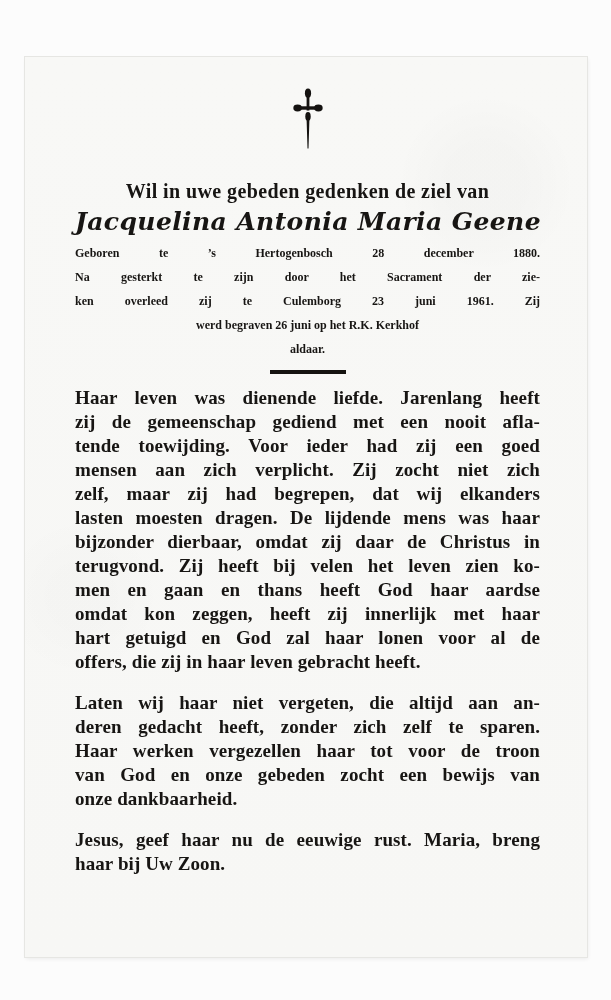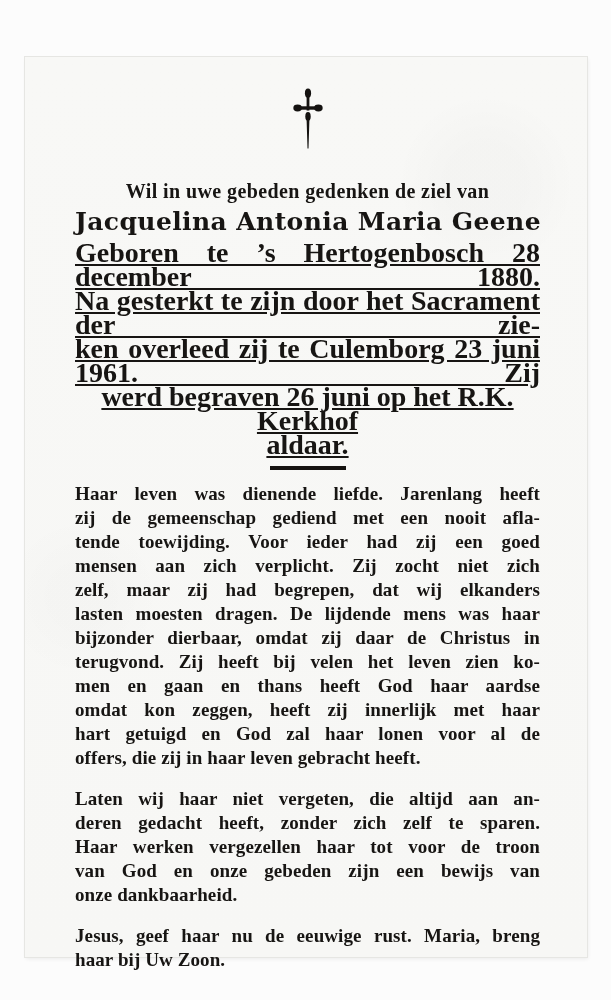--- a/index.html
+++ b/index.html
@@ -47,22 +47,23 @@
   }
   .name {
     margin-top: 4px;
     font-family: "DejaVu Serif", "Liberation Serif", serif;
     font-size: 25px;
     line-height: 30px;
     font-weight: 700;
     text-align: center;
     letter-spacing: 0.4px;
     white-space: nowrap;
+    font-style: italic;
   }
-  .vitals { font-size: 28px; line-height: 24px; font-weight: 700; text-decoration: underline; }
+  .vitals { font-size: 12px; line-height: 24px; font-weight: 700; }
   .vitals.justify-all { margin-top: 4px; }
   .tline { min-height: 24px; }
   .justify-all .tline { text-align: justify; text-align-last: justify; white-space: normal; }
   .center-lines .tline { text-align: center; }
   .divider {
     width: 76px;
     height: 4px;
     margin: 9px auto 0;
     background: #151310;
   }
@@ -124,21 +125,21 @@
         <div class="tline">men en gaan en thans heeft God haar aardse</div>
         <div class="tline">omdat kon zeggen, heeft zij innerlijk met haar</div>
         <div class="tline">hart getuigd en God zal haar lonen voor al de</div>
         <div class="tline">offers, die zij in haar leven gebracht heeft.</div>
       </div>
 
     <div class="para justified">
         <div class="tline">Laten wij haar niet vergeten, die altijd aan an-</div>
         <div class="tline">deren gedacht heeft, zonder zich zelf te sparen.</div>
         <div class="tline">Haar werken vergezellen haar tot voor de troon</div>
-        <div class="tline">van God en onze gebeden zijn een bewijs van</div>
+        <div class="tline">van God en onze gebeden zocht een bewijs van</div>
         <div class="tline">onze dankbaarheid.</div>
       </div>
 
     <div class="para justified">
         <div class="tline">Jesus, geef haar nu de eeuwige rust. Maria, breng</div>
         <div class="tline">haar bij Uw Zoon.</div>
       </div>
 
   </div>
 </div>

